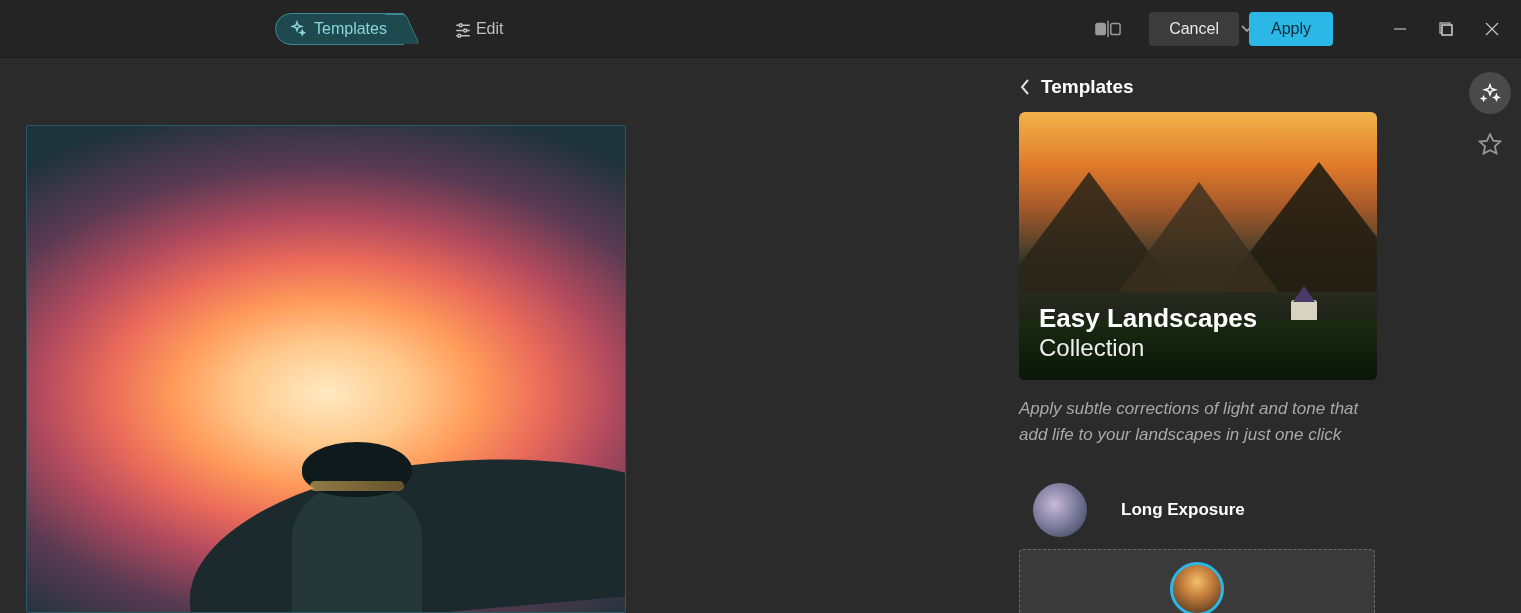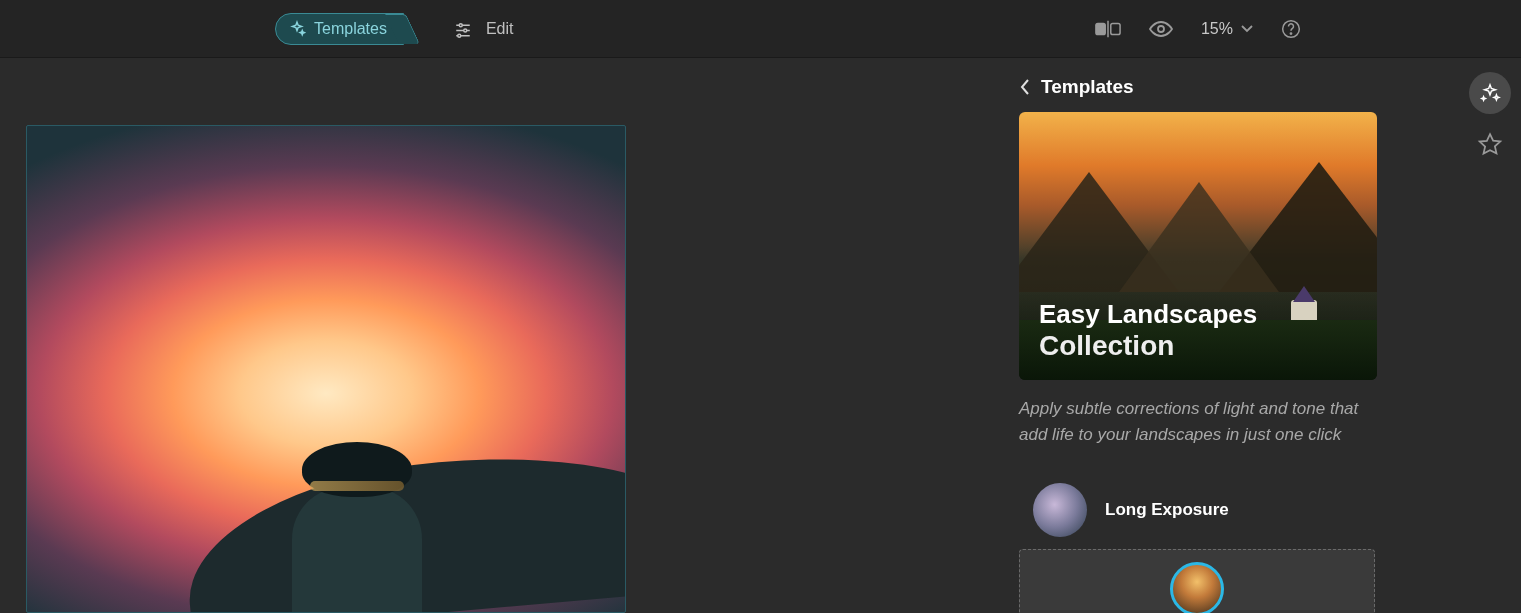--- a/index.html
+++ b/index.html
@@ -51,21 +51,21 @@
     border-top: 1px solid #3a8a94;
     border-right: 1px solid #3a8a94;
     transform: skewX(25deg);
     border-radius: 0 4px 4px 0;
   }
   .tab-templates .icon { z-index: 1; }
   .tab-templates span:last-child { z-index: 1; }
   .tab-edit {
     display: flex;
     align-items: center;
-    gap: 14px;
+    gap: 4px;
     color: #c0c0c0;
     font-size: 16px;
     cursor: pointer;
     padding: 6px 10px;
     margin-left: 10px;
   }
   .toolbar-right {
     position: absolute;
     right: 220px;
     display: flex;
@@ -237,37 +237,37 @@
     position: absolute;
     left: 20px;
     bottom: 18px;
   }
   .collection-title {
     font-size: 26px;
     font-weight: 700;
     color: #fff;
   }
   .collection-sub {
-    font-size: 28px;
-    font-weight: 700;
+    font-size: 24px;
+    font-weight: 400;
     color: #eee;
   }
   .collection-desc {
     margin-top: 16px;
     width: 340px;
     font-size: 17px;
     line-height: 1.55;
     color: #a8a8a8;
     font-style: italic;
   }
   .preset-list { margin-top: 22px; }
   .preset {
     display: flex;
     align-items: center;
-    gap: 18px;
+    gap: 34px;
     padding: 12px 14px;
     border-radius: 4px;
     cursor: pointer;
     width: 356px;
   }
   .preset.selected {
     background: #3a3a3a;
     border: 1px dashed #6a6a6a;
     flex-direction: column;
   }
@@ -355,20 +355,44 @@
     </div>
     <div class="icon-btn">
       <svg width="20" height="20" viewBox="0 0 24 24" fill="none" stroke="#9a9a9a" stroke-width="1.8">
         <circle cx="12" cy="12" r="10"></circle>
         <path d="M9 9a3 3 0 115 2c-1 1-2 1.5-2 3"></path>
         <circle cx="12" cy="17.5" r="0.8" fill="#9a9a9a"></circle>
       </svg>
     </div>
   </div>
 
+  <div class="action-buttons">
+    <button class="btn-cancel">Cancel</button>
+    <button class="btn-apply">Apply</button>
+    <div class="window-controls">
+      <div>
+        <svg width="14" height="14" viewBox="0 0 14 14" stroke="#c0c0c0" stroke-width="1.2">
+            <line x1="1" y1="7" x2="13" y2="7"></line>
+          </svg>
+      </div>
+      <div>
+        <svg width="14" height="14" viewBox="0 0 14 14" fill="none" stroke="#c0c0c0" stroke-width="1.2">
+            <rect x="1" y="1" width="10" height="10"></rect>
+            <rect x="3" y="3" width="10" height="10" fill="#242424"></rect>
+            <rect x="3" y="3" width="10" height="10"></rect>
+          </svg>
+      </div>
+      <div>
+        <svg width="14" height="14" viewBox="0 0 14 14" stroke="#c0c0c0" stroke-width="1.2">
+            <line x1="1" y1="1" x2="13" y2="13"></line>
+            <line x1="13" y1="1" x2="1" y2="13"></line>
+          </svg>
+      </div>
+    </div>
+  </div>
 </div>
 
 <div class="main">
   <div class="canvas-area">
     <div class="preview">
       <div class="hill"></div>
       <div class="person">
         <div class="body"></div>
         <div class="hat"></div>
       </div>

